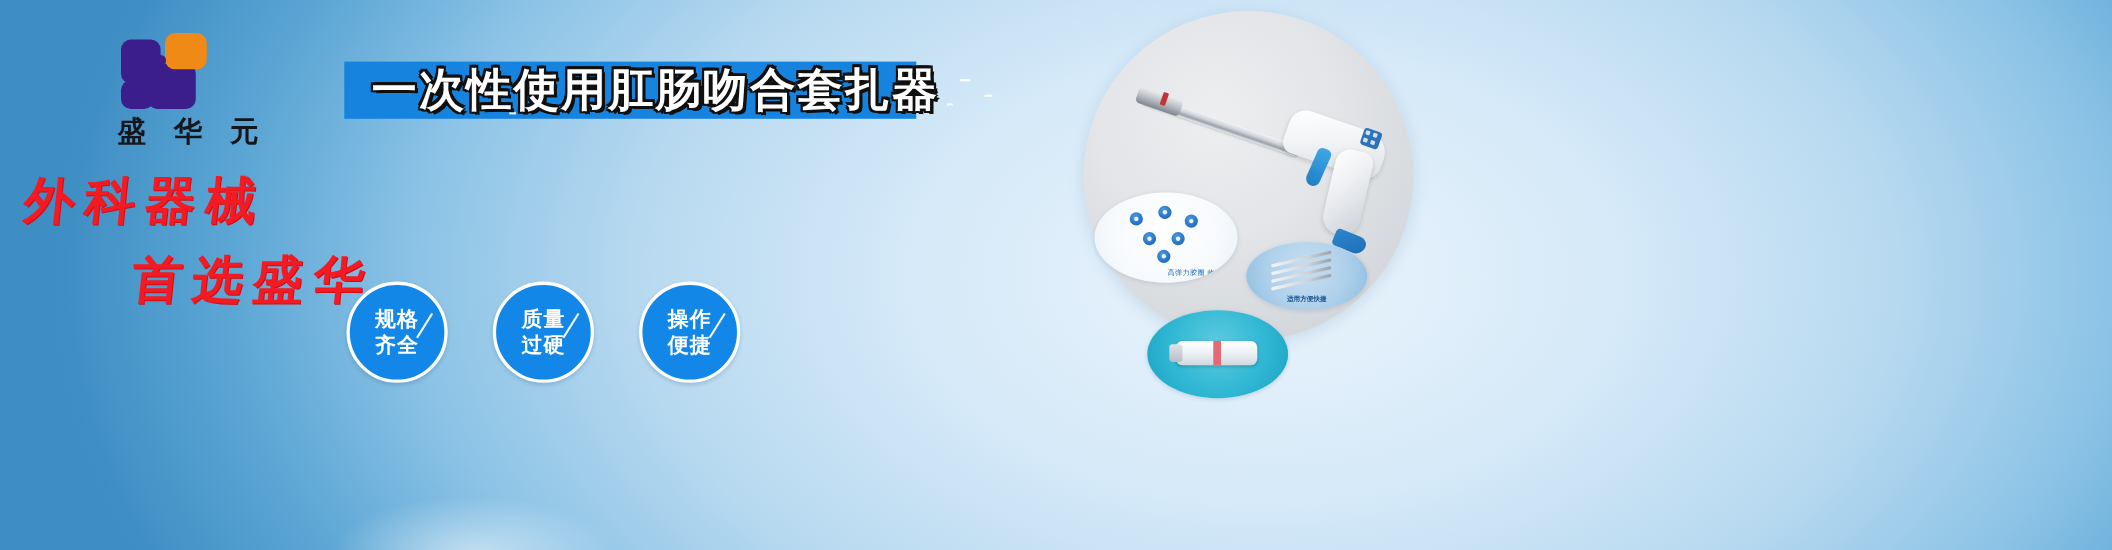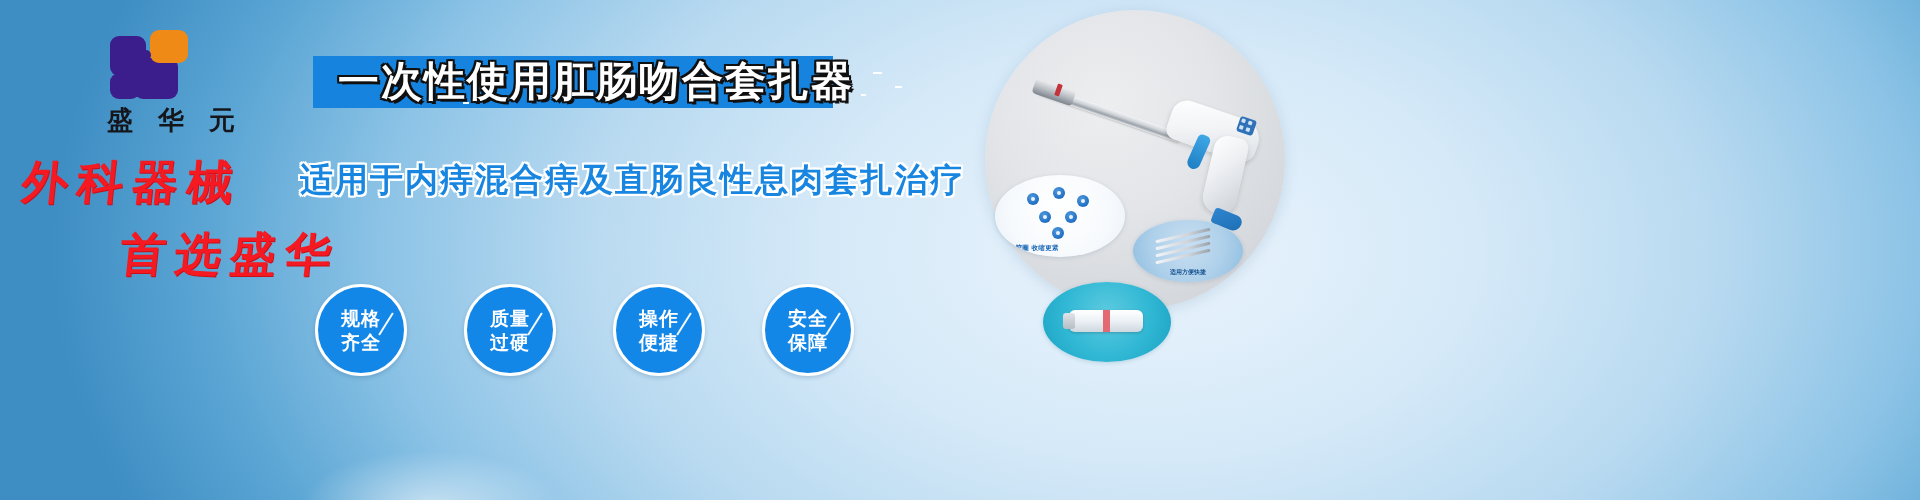--- a/index.html
+++ b/index.html
@@ -60,21 +60,21 @@
   
   #subtitle{
     position:absolute;left:300px;top:158px;
     font-size:33px;font-weight:bold;color:#1886e0;letter-spacing:2px;
     white-space:nowrap;
     text-shadow:
       -2px 0 #ffffff, 2px 0 #ffffff, 0 -2px #ffffff, 0 2px #ffffff,
       -2px -2px #ffffff, 2px -2px #ffffff, -2px 2px #ffffff, 2px 2px #ffffff;
   }
   
-  #features{position:absolute;left:315px;top:284px;display:flex;gap:57px;}
+  #features{position:absolute;left:315px;top:256px;display:flex;gap:41px;}
   .circle{
     position:relative;width:86px;height:86px;border-radius:50%;
     background:#1387e8;border:3px solid #ffffff;
     box-shadow:0 2px 4px rgba(20,70,120,.20);
     display:flex;flex-direction:column;align-items:center;justify-content:center;
     color:#ffffff;font-size:19px;font-weight:bold;line-height:1.28;letter-spacing:1px;
   }
   .circle .slash{
     position:absolute;right:17px;top:24px;width:2px;height:26px;
     background:#ffffff;transform:rotate(32deg);opacity:.95;
@@ -136,22 +136,22 @@
     background:radial-gradient(circle at 50% 40%,#ffffff 0%,#f7fafd 60%,#eaf1f8 100%);
     box-shadow:0 1px 4px rgba(60,100,140,.18);
   }
   .ring{position:absolute;width:12px;height:12px;border-radius:50%;
     background:radial-gradient(circle at 40% 35%,#4f9ade 0%,#1f6ec2 70%,#16589e 100%);}
   .ring::after{content:"";position:absolute;left:4px;top:4px;width:4px;height:4px;
     border-radius:50%;background:#e9f2fb;}
   .r1{left:32px;top:18px;} .r2{left:58px;top:12px;} .r3{left:82px;top:20px;}
   .r4{left:44px;top:36px;} .r5{left:70px;top:36px;} .r6{left:57px;top:52px;}
   .inset-cap{
-    position:absolute;bottom:4px;left:0;width:100%;text-align:left;
-    font-size:6.5px;color:#1565b5;font-weight:bold;letter-spacing:.3px;
+    position:absolute;bottom:4px;left:0;width:100%;text-align:right;
+    font-size:6.5px;color:#1565b5;font-weight:normal;letter-spacing:.3px;
   }
   .inset-needles{
     left:148px;top:210px;width:110px;height:62px;border-radius:50%;
     background:radial-gradient(circle at 50% 40%,#c9dff2 0%,#aed0ea 55%,#8bbbdf 100%);
     box-shadow:0 1px 4px rgba(60,100,140,.18);
   }
   .needle{position:absolute;height:3px;width:56px;border-radius:2px;
     background:linear-gradient(90deg,#f2f5f8 0%,#cdd4da 60%,#9aa2aa 100%);
     transform:rotate(-13deg);}
   .n1{left:22px;top:14px;} .n2{left:22px;top:21px;} .n3{left:22px;top:28px;} .n4{left:22px;top:35px;}
@@ -199,42 +199,36 @@
 
   <div id="title-bar">
     <span class="spark sp1"></span>
     <span class="spark sp2"></span>
     <span class="spark sp3"></span>
     <span class="spark sp4"></span>
     <span class="spark sp5"></span>
     <div class="title-txt">一次性使用肛肠吻合套扎器</div>
   </div>
 
-  <div id="subtitle">适用于内痔混合痔及直肠良性息肉套扎治疗</div>
 
   <div id="features">
     <div class="circle">
       <span class="slash"></span>
       <span>规格</span>
       <span>齐全</span>
     </div>
     <div class="circle">
       <span class="slash"></span>
       <span>质量</span>
       <span>过硬</span>
     </div>
     <div class="circle">
       <span class="slash"></span>
       <span>操作</span>
       <span>便捷</span>
-    </div>
-    <div class="circle">
-      <span class="slash"></span>
-      <span>安全</span>
-      <span>保障</span>
     </div>
   </div>
 
   <div id="photo">
     <div class="disc"></div>
 
     <div class="device">
       <span class="shaft"></span>
       <span class="tip"></span>
       <span class="tipred"></span>

